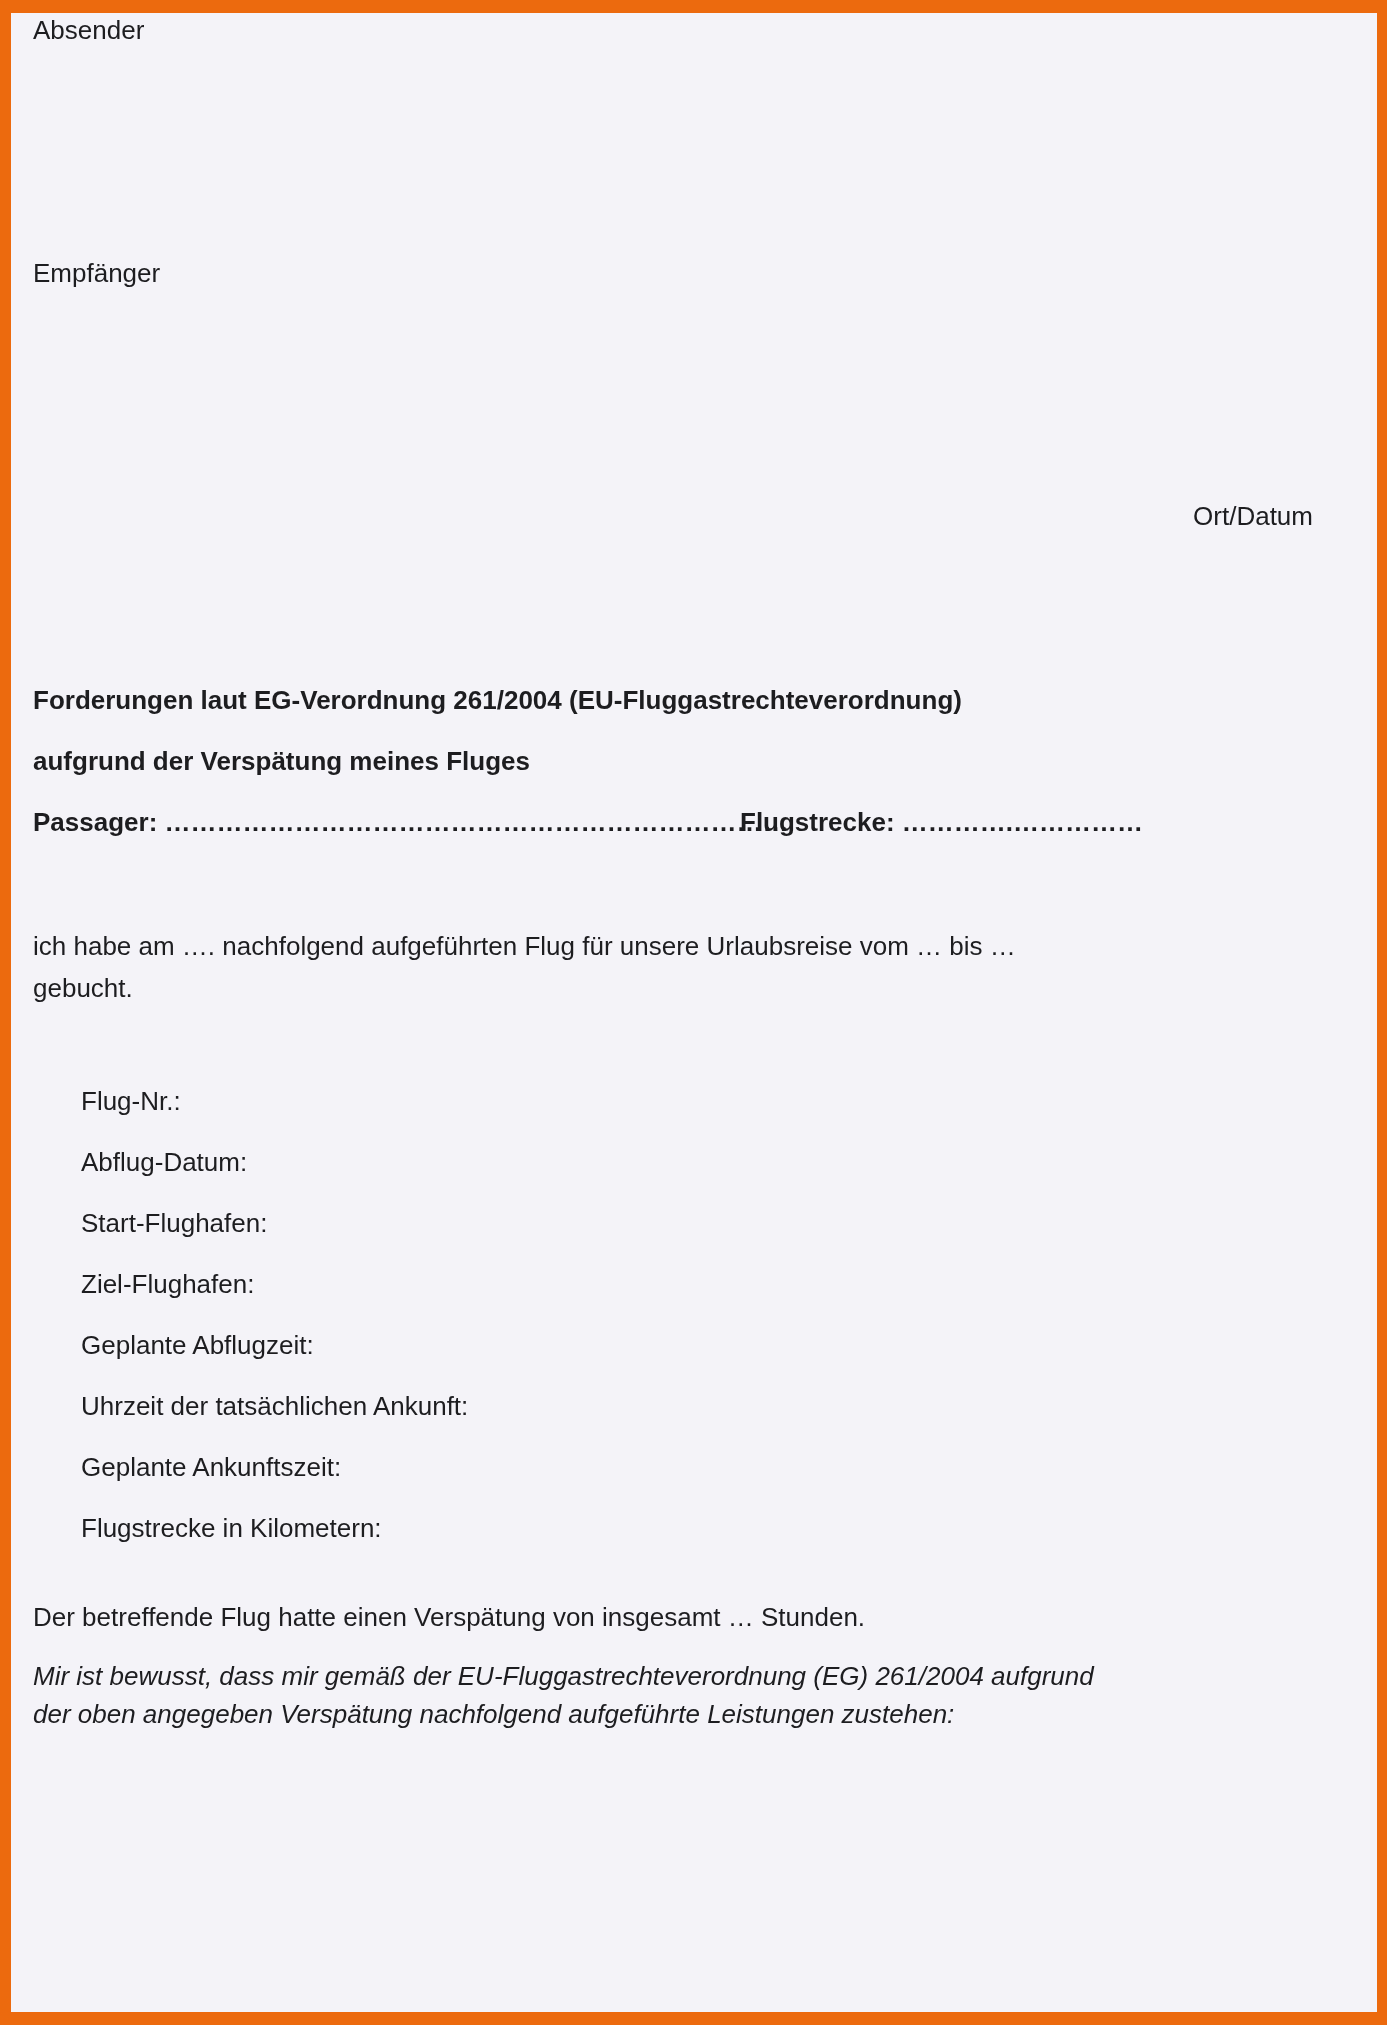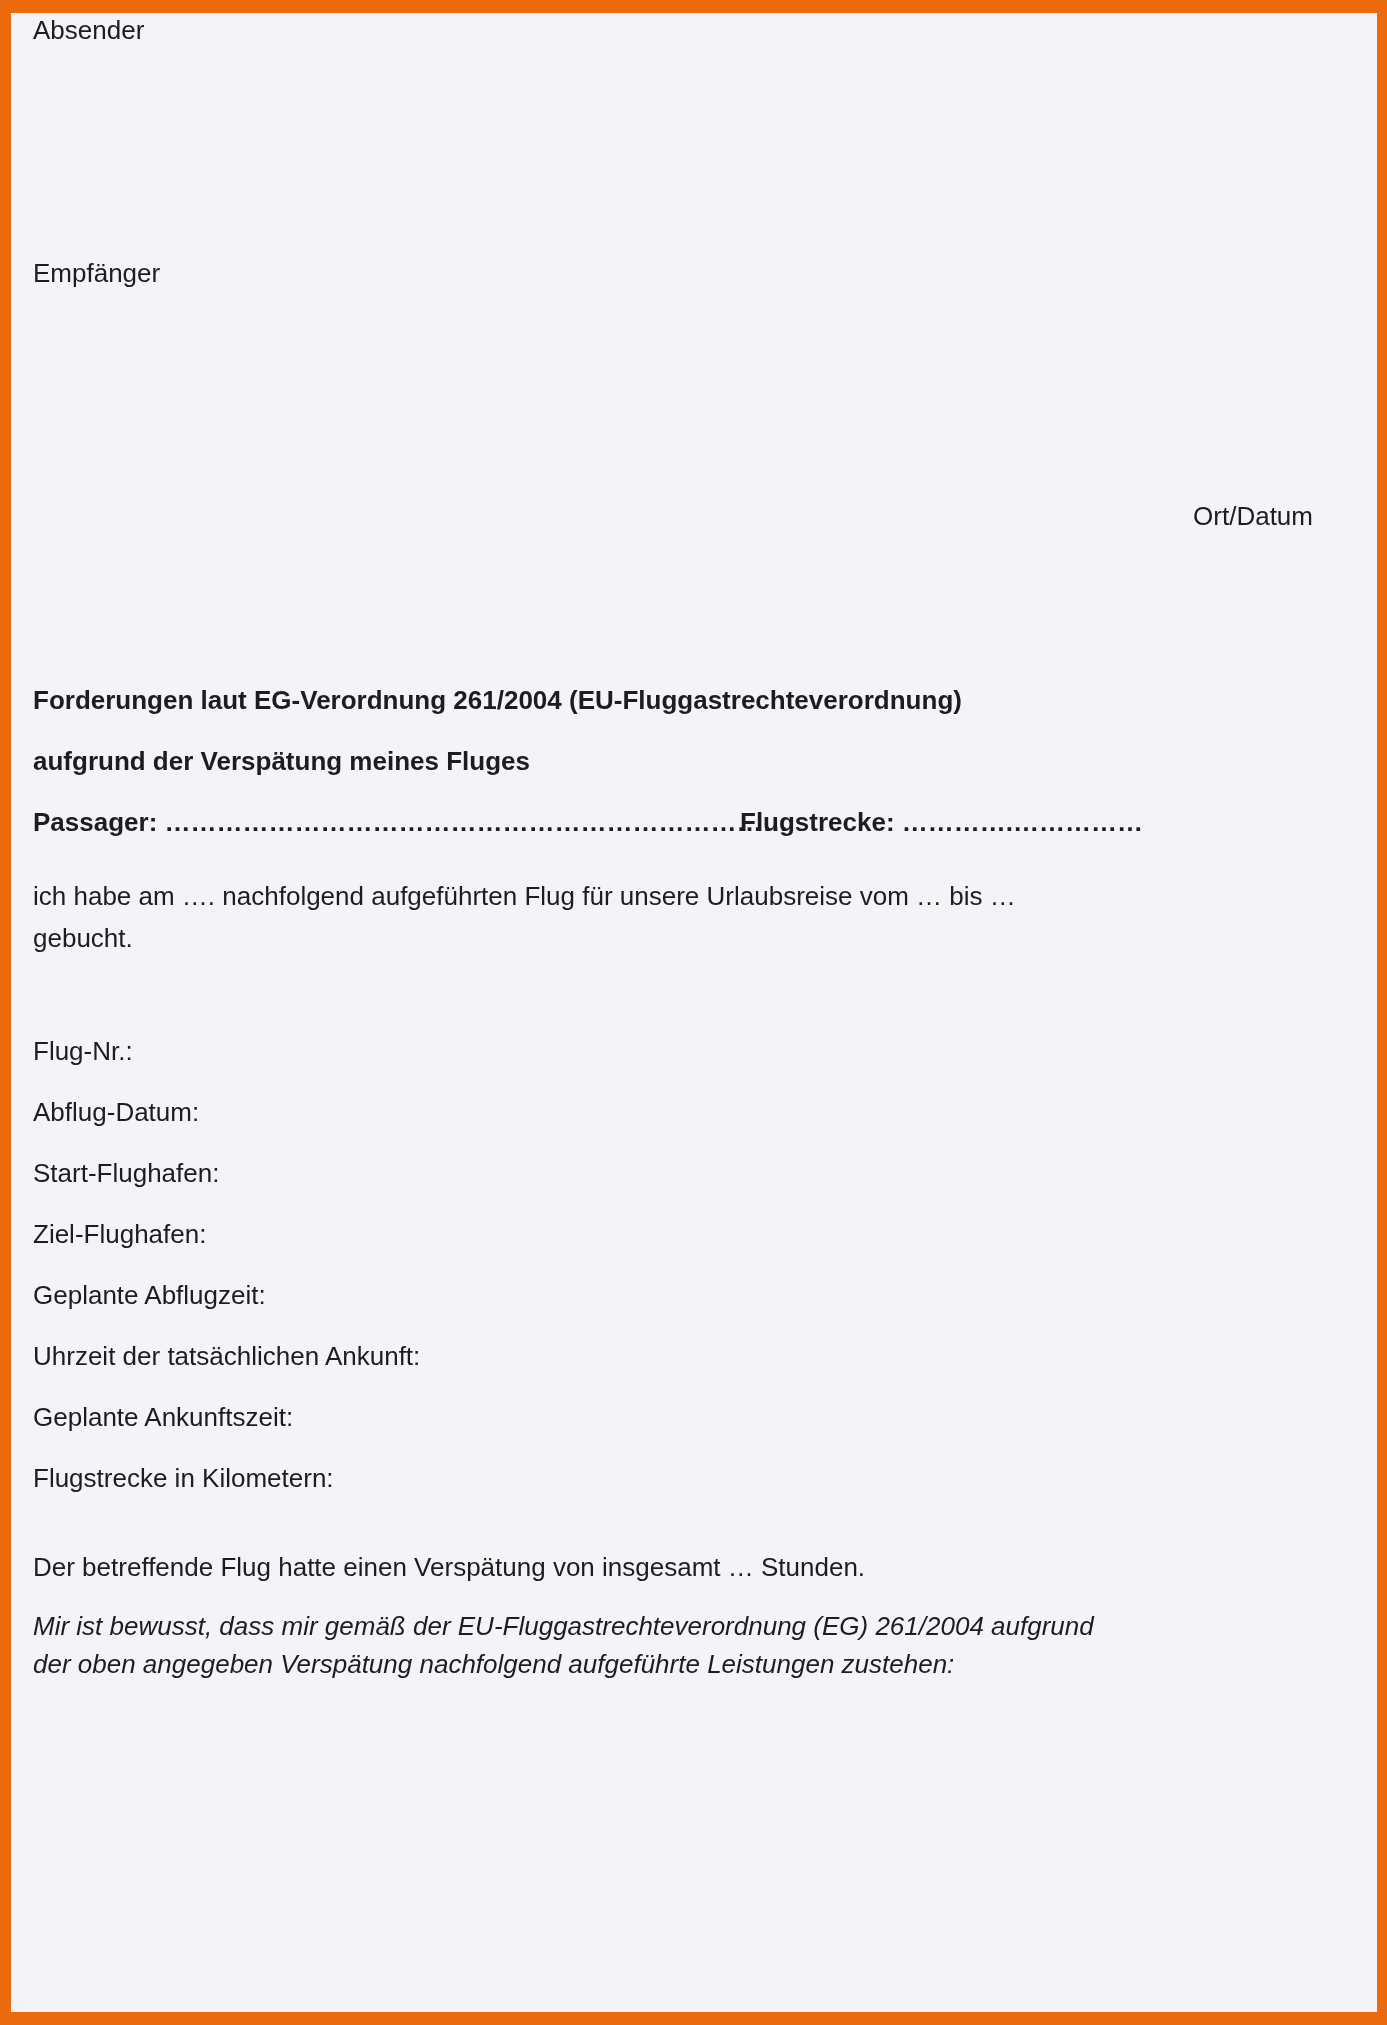--- a/index.html
+++ b/index.html
@@ -23,22 +23,22 @@
   .bold{font-weight:bold;}
   .sender{margin-top:2px;}
   .recipient{margin-top:213px;}
   .place-date{margin-top:213px;text-align:right;margin-right:26px;}
   .subject-1{margin-top:154px;}
   .subject-2{margin-top:31px;}
   .passenger-row{margin-top:31px;font-weight:bold;white-space:nowrap;}
   .passenger-row .passenger{display:inline-block;width:707px;}
   .salutation{margin-top:212px;}
   .para{line-height:42px;}
-  .intro{margin-top:38px;}
-  .fields{margin-top:77px;}
+  .intro{margin-top:88px;}
+  .fields{margin-top:77px;margin-left:48px;}
   .field-line{line-height:30px;margin-bottom:31px;white-space:nowrap;}
   .delay{margin-top:59px;}
   .closing{margin-top:25px;line-height:38px;font-style:italic;}
 </style>
 </head>
 <body>
 
 <div class="page">
 
   <div class="line sender">Absender</div>

